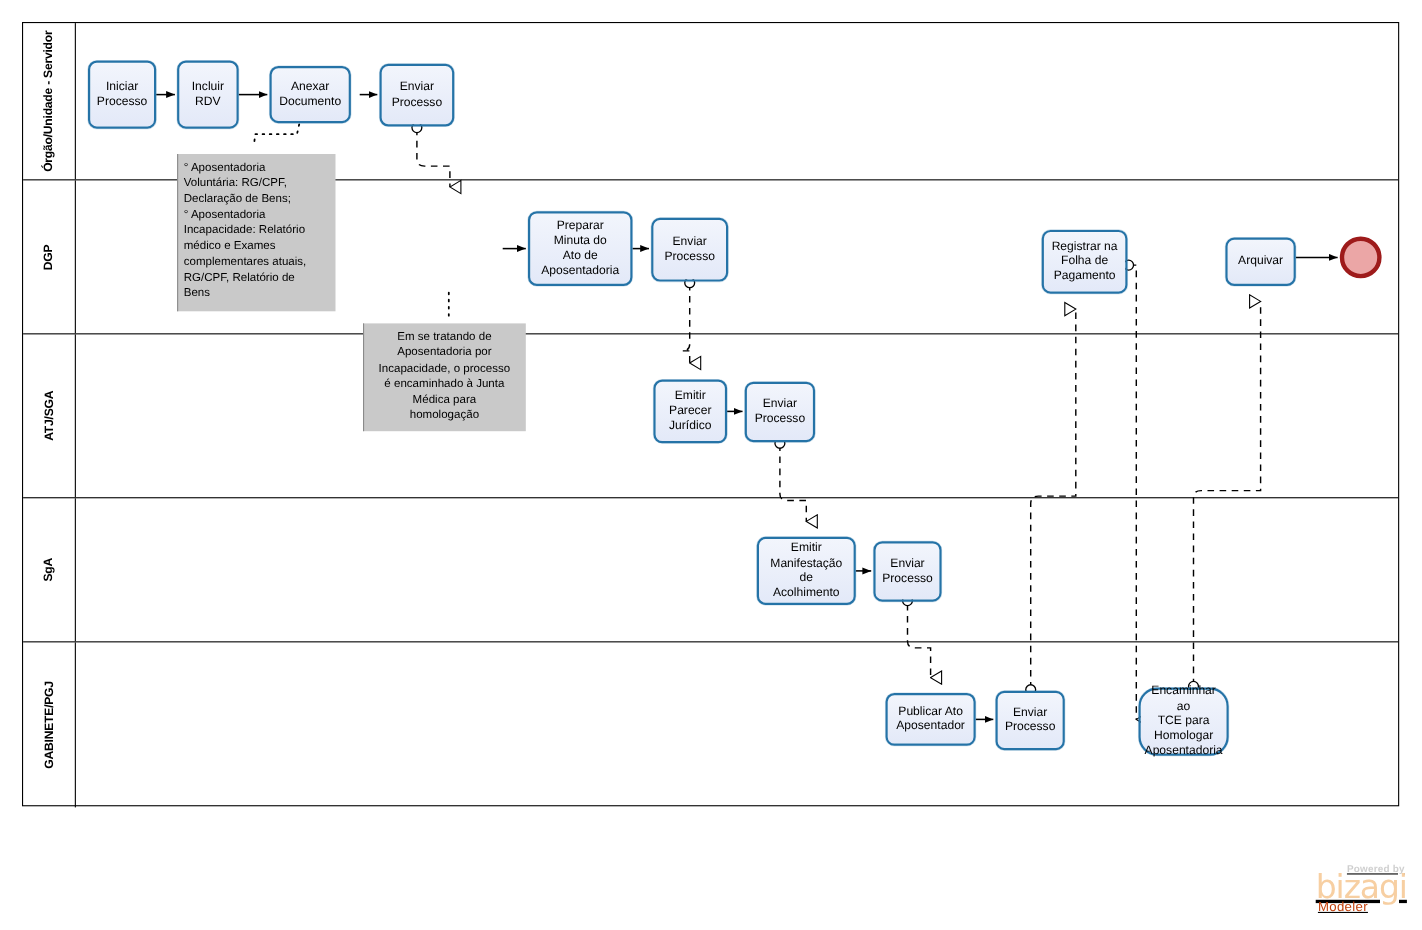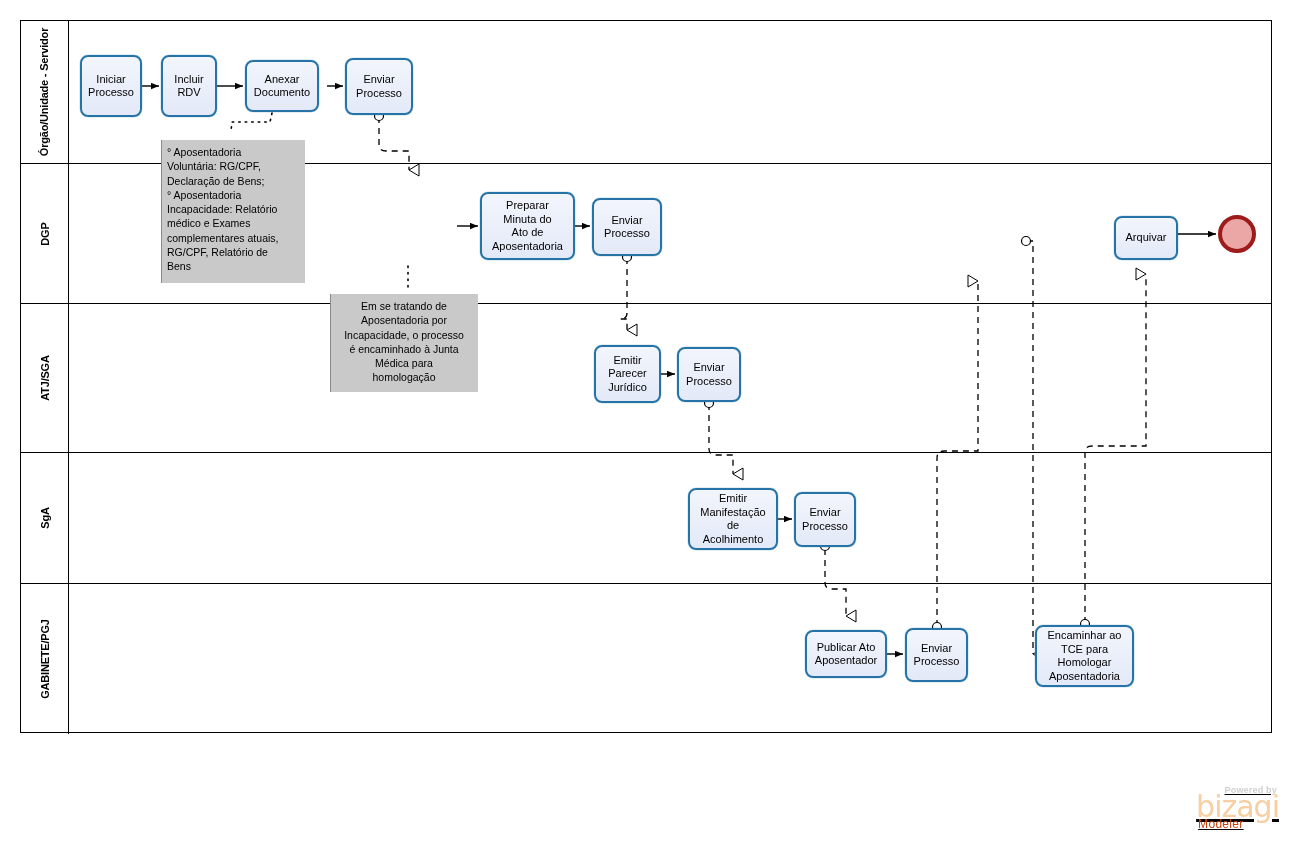--- a/index.html
+++ b/index.html
@@ -243,20 +243,23 @@
     </div>
     <div class="task" style="left: 345px; top: 58px; width: 68px; height: 57px;">
       <span>Enviar<br>Processo</span>
     </div>
     <div class="task" style="left: 480px; top: 192px; width: 95px; height: 68px;">
       <span>Preparar<br>Minuta do<br>Ato de<br>Aposentadoria</span>
     </div>
     <div class="task" style="left: 592px; top: 198px; width: 70px; height: 58px;">
       <span>Enviar<br>Processo</span>
     </div>
+    <div class="task" style="left: 947px; top: 209px; width: 78px; height: 58px;">
+      <span>Registrar na<br>Folha de<br>Pagamento</span>
+    </div>
     <div class="task" style="left: 1114px; top: 216px; width: 64px; height: 44px;">
       <span>Arquivar</span>
     </div>
     <div class="task" style="left: 594px; top: 345px; width: 67px; height: 58px;">
       <span>Emitir<br>Parecer<br>Jurídico</span>
     </div>
     <div class="task" style="left: 677px; top: 347px; width: 64px; height: 55px;">
       <span>Enviar<br>Processo</span>
     </div>
     <div class="task" style="left: 688px; top: 488px; width: 90px; height: 62px;">
@@ -264,21 +267,21 @@
     </div>
     <div class="task" style="left: 794px; top: 492px; width: 62px; height: 55px;">
       <span>Enviar<br>Processo</span>
     </div>
     <div class="task" style="left: 805px; top: 630px; width: 82px; height: 48px;">
       <span>Publicar Ato<br>Aposentador</span>
     </div>
     <div class="task" style="left: 905px; top: 628px; width: 63px; height: 54px;">
       <span>Enviar<br>Processo</span>
     </div>
-    <div class="task" style="left: 1035px; top: 625px; width: 99px; height: 62px;">
+    <div class="task" style="left: 1035px; top: 625px; width: 82px; height: 62px; border-radius: 17px;">
       <span>Encaminhar ao<br>TCE para<br>Homologar<br>Aposentadoria</span>
     </div>
     <div class="end-event" style="left: 1218px; top: 215px;"></div>
     <div class="annot left" style="left: 161px; top: 140px; width: 144px; min-height: 143px;">
       <div class="annot-edge"></div>
       <div>° Aposentadoria</div>
       <div>Voluntária: RG/CPF,</div>
       <div>Declaração de Bens;</div>
       <div>° Aposentadoria</div>
       <div>Incapacidade: Relatório</div>

